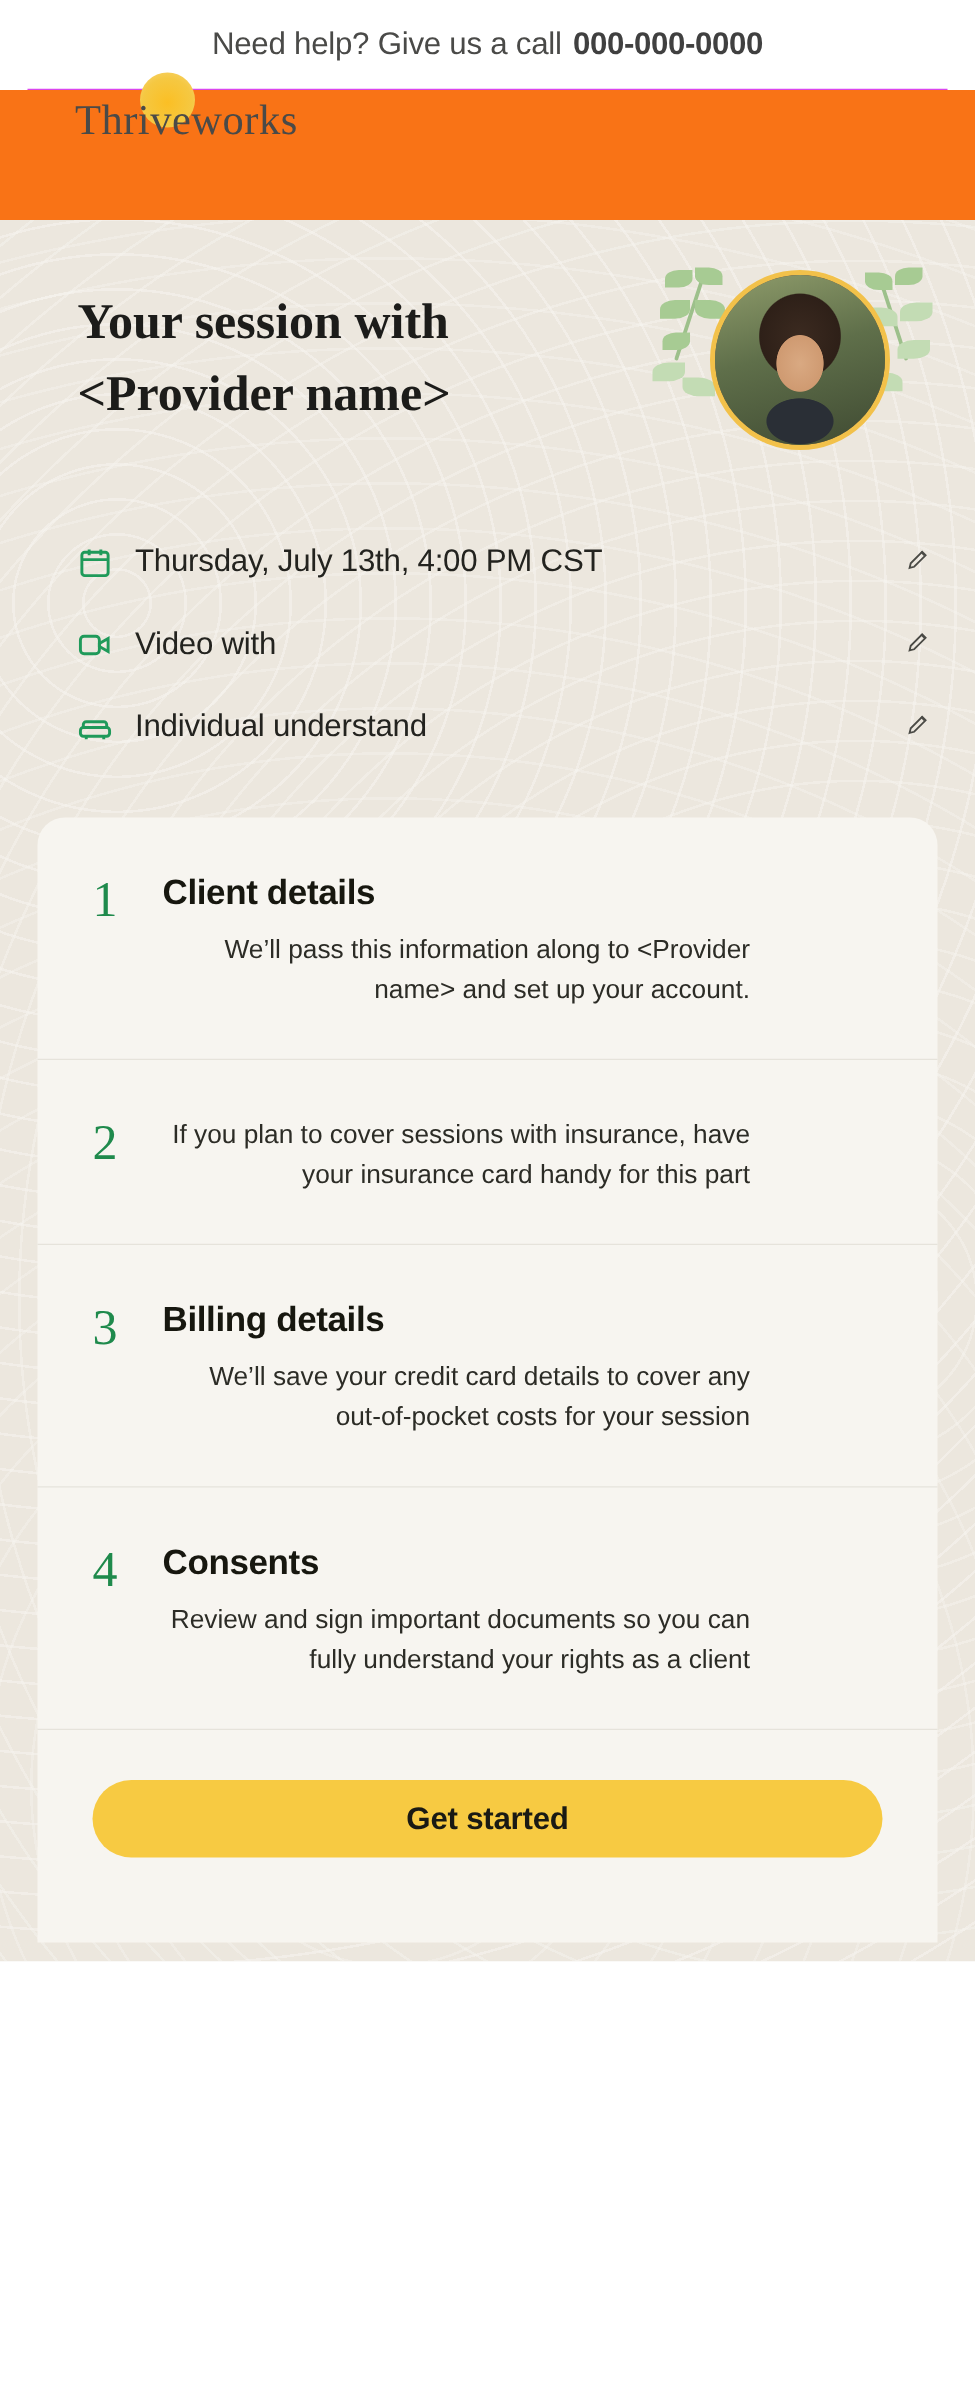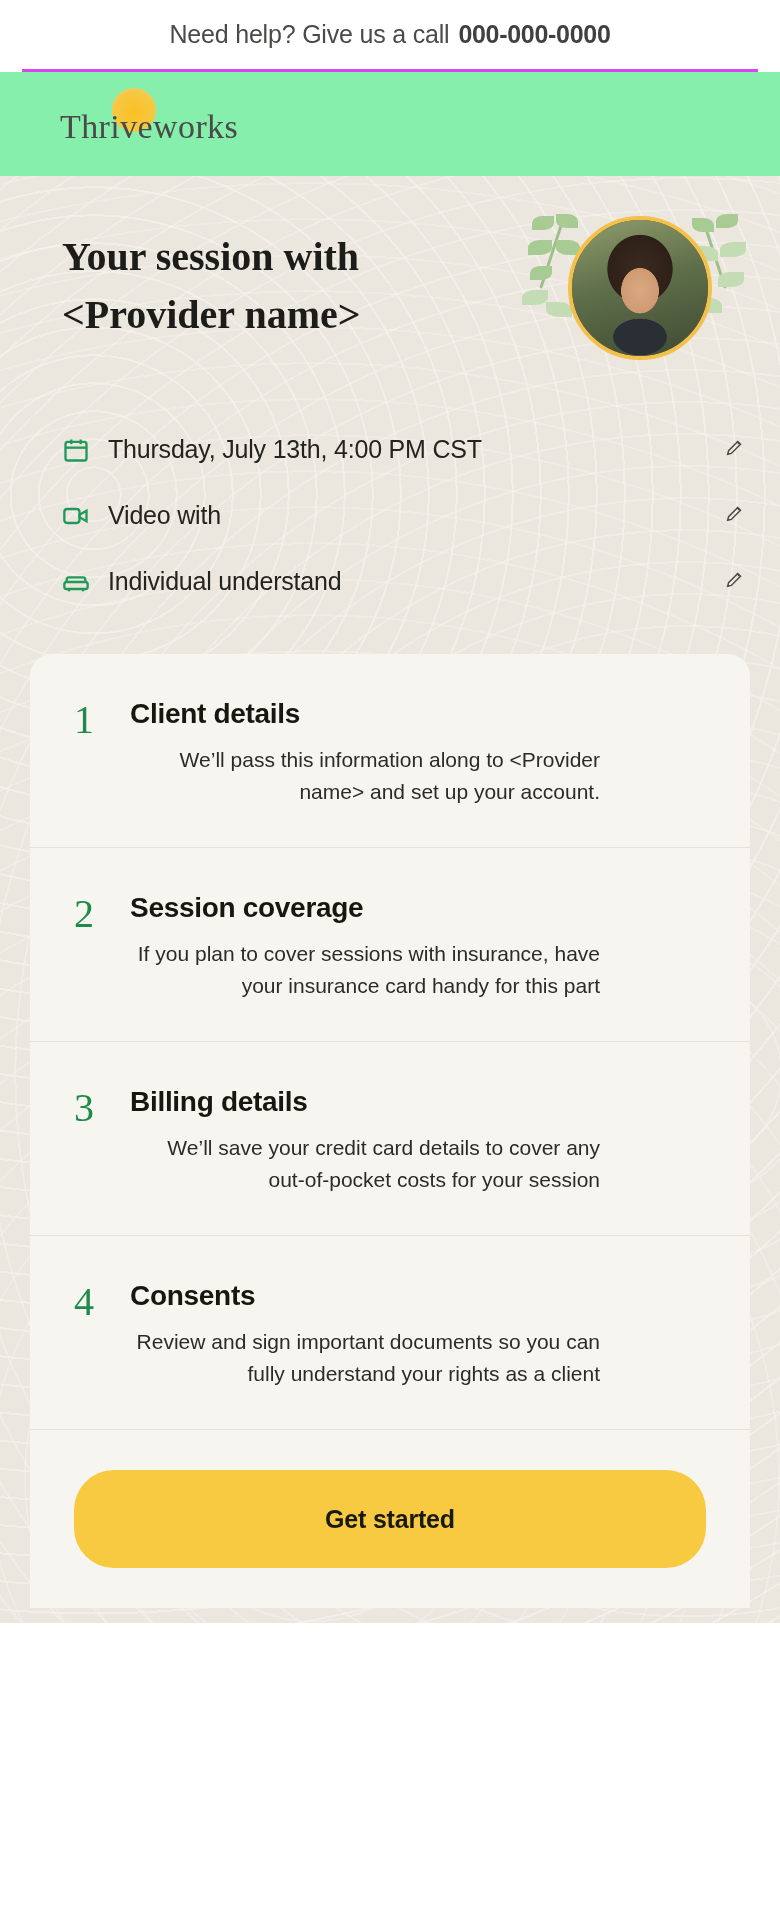--- a/index.html
+++ b/index.html
@@ -16,44 +16,44 @@
     overflow-x: hidden;
   }
 
   
   .helpbar {
     height: 72px;
     background: #ffffff;
     display: flex;
     align-items: center;
     justify-content: center;
-    border-bottom: 3px solid #d946ef;
+    border-bottom: 1px solid #d946ef;
     margin: 0 22px;
   }
   .helpbar-text {
     font-size: 25px;
     color: #4a4a48;
     letter-spacing: -0.2px;
   }
   .helpbar-phone {
     font-size: 25px;
     font-weight: bold;
     color: #404040;
     margin-left: 9px;
     text-decoration: none;
     letter-spacing: -0.3px;
     text-align: right;
   }
 
   
   .logobar {
     height: 104px;
-    background: #86efac;
-    display: flex;
-    align-items: center;
+    background: #f97316;
+    display: flex;
+    align-items: flex-start;
     padding-left: 60px;
     position: relative;
   }
   .logo-wrap {
     position: relative;
     display: inline-block;
     padding-top: 6px;
   }
   .logo-sun {
     position: absolute;
@@ -221,21 +221,21 @@
     max-width: 470px;
     text-align: right;
   }
 
   .cta-wrap {
     padding: 40px 44px 0 44px;
   }
   .cta {
     display: block;
     width: 100%;
-    height: 98px;
+    height: 62px;
     border: none;
     border-radius: 40px;
     background: #f7ca42;
     color: #1a1a14;
     font-size: 25px;
     font-weight: bold;
     letter-spacing: -0.2px;
     cursor: pointer;
     font-family: "Liberation Sans", sans-serif;
   }
@@ -351,21 +351,20 @@
       <div class="step-num">1</div>
       <div class="step-body">
         <h2 class="step-title">Client details</h2>
         <p class="step-desc">We’ll pass this information along to &lt;Provider name&gt; and set up your account.</p>
       </div>
     </div>
 
     <div class="step">
       <div class="step-num">2</div>
       <div class="step-body">
-        <h2 class="step-title">Session coverage</h2>
         <p class="step-desc">If you plan to cover sessions with insurance, have your insurance card handy for this part</p>
       </div>
     </div>
 
     <div class="step">
       <div class="step-num">3</div>
       <div class="step-body">
         <h2 class="step-title">Billing details</h2>
         <p class="step-desc">We’ll save your credit card details to cover any out-of-pocket costs for your session</p>
       </div>

